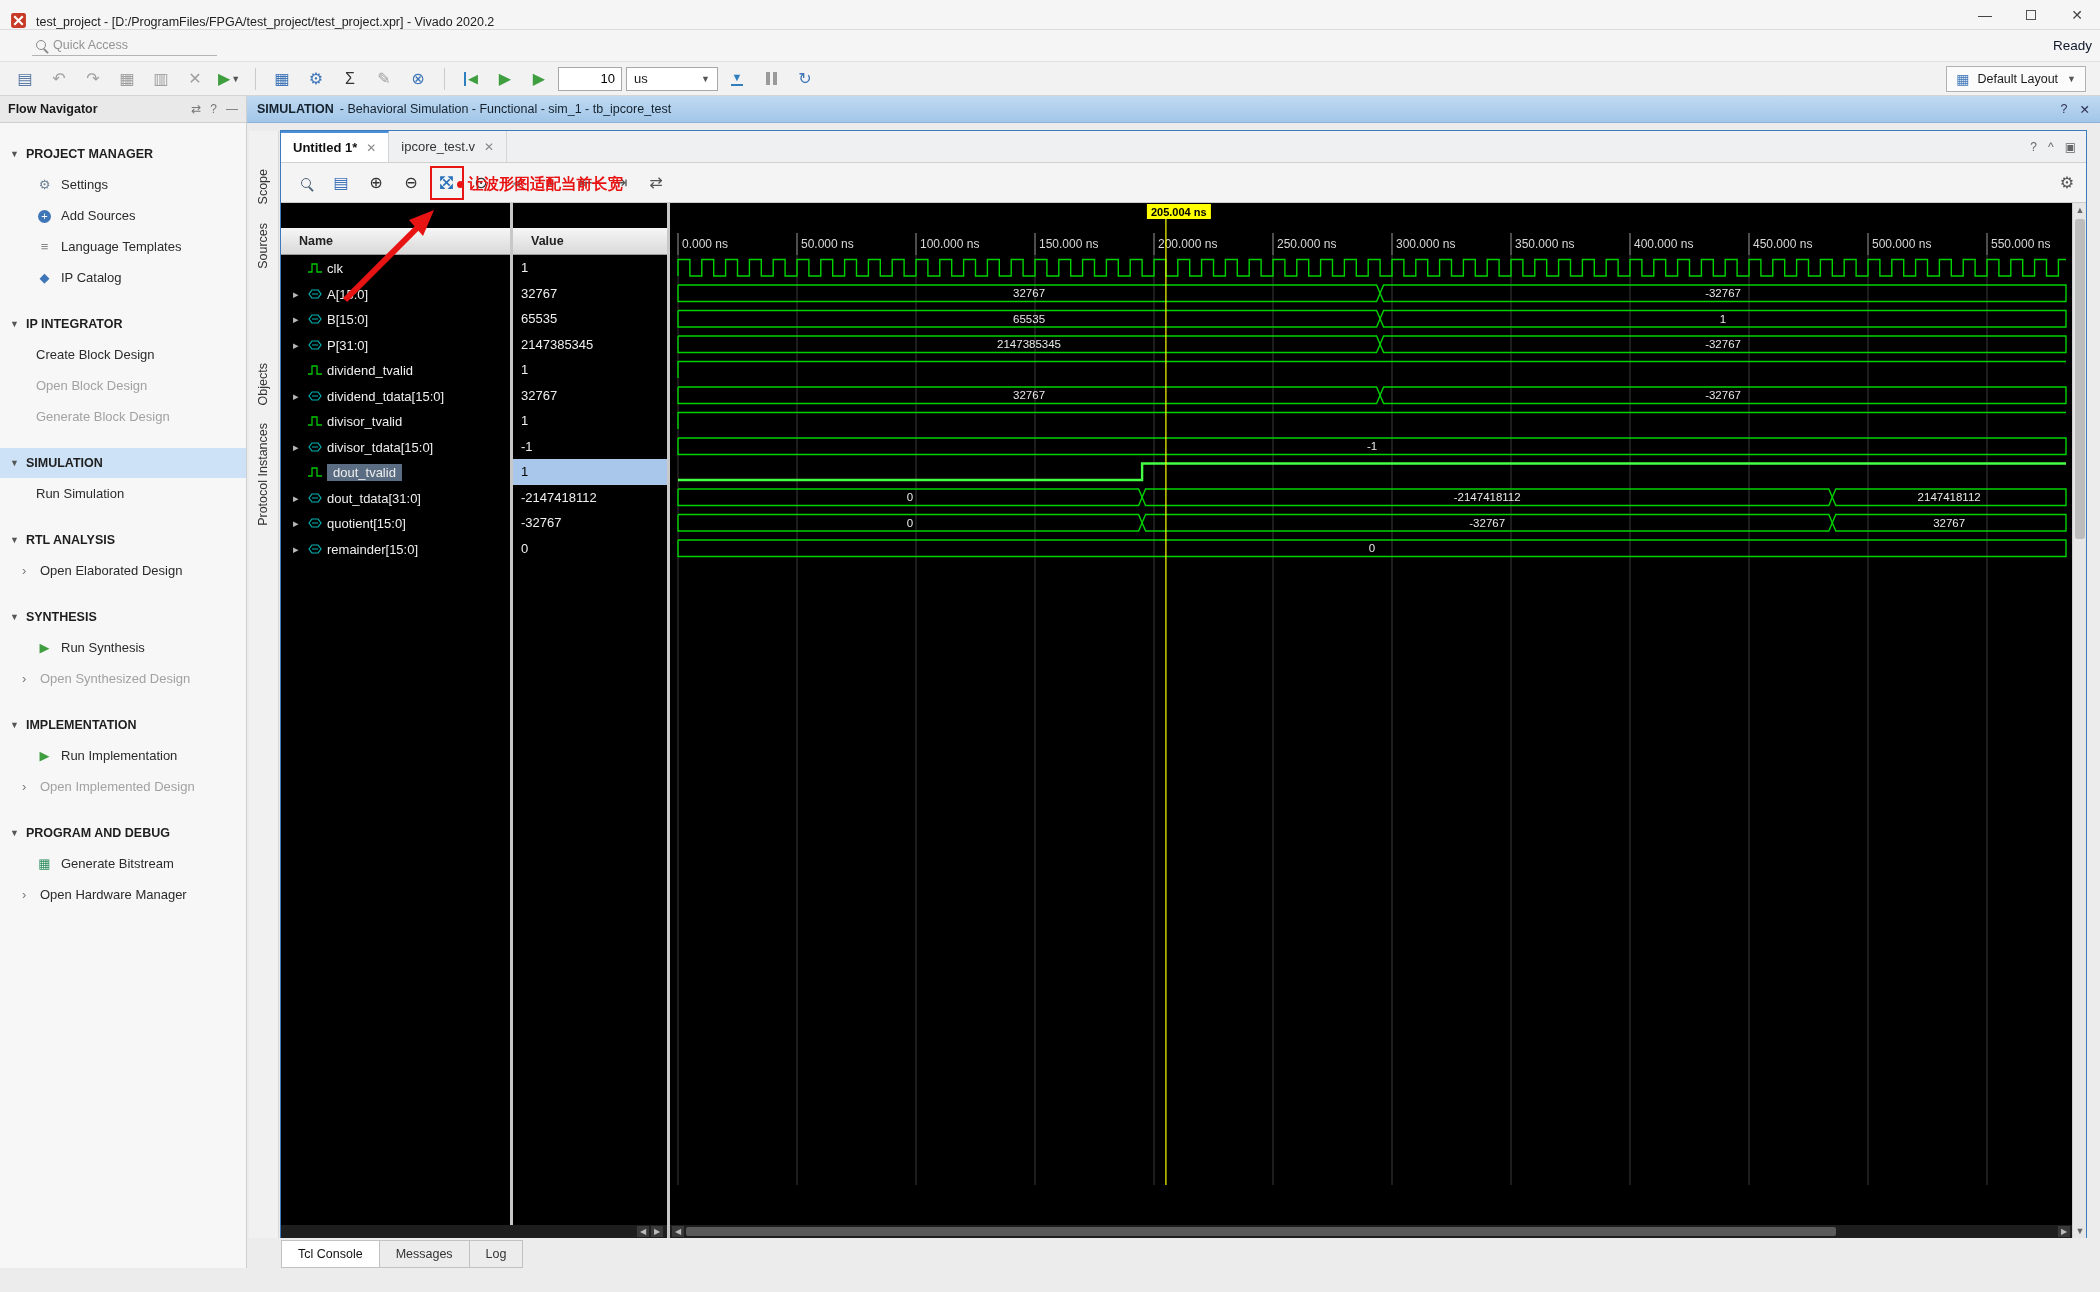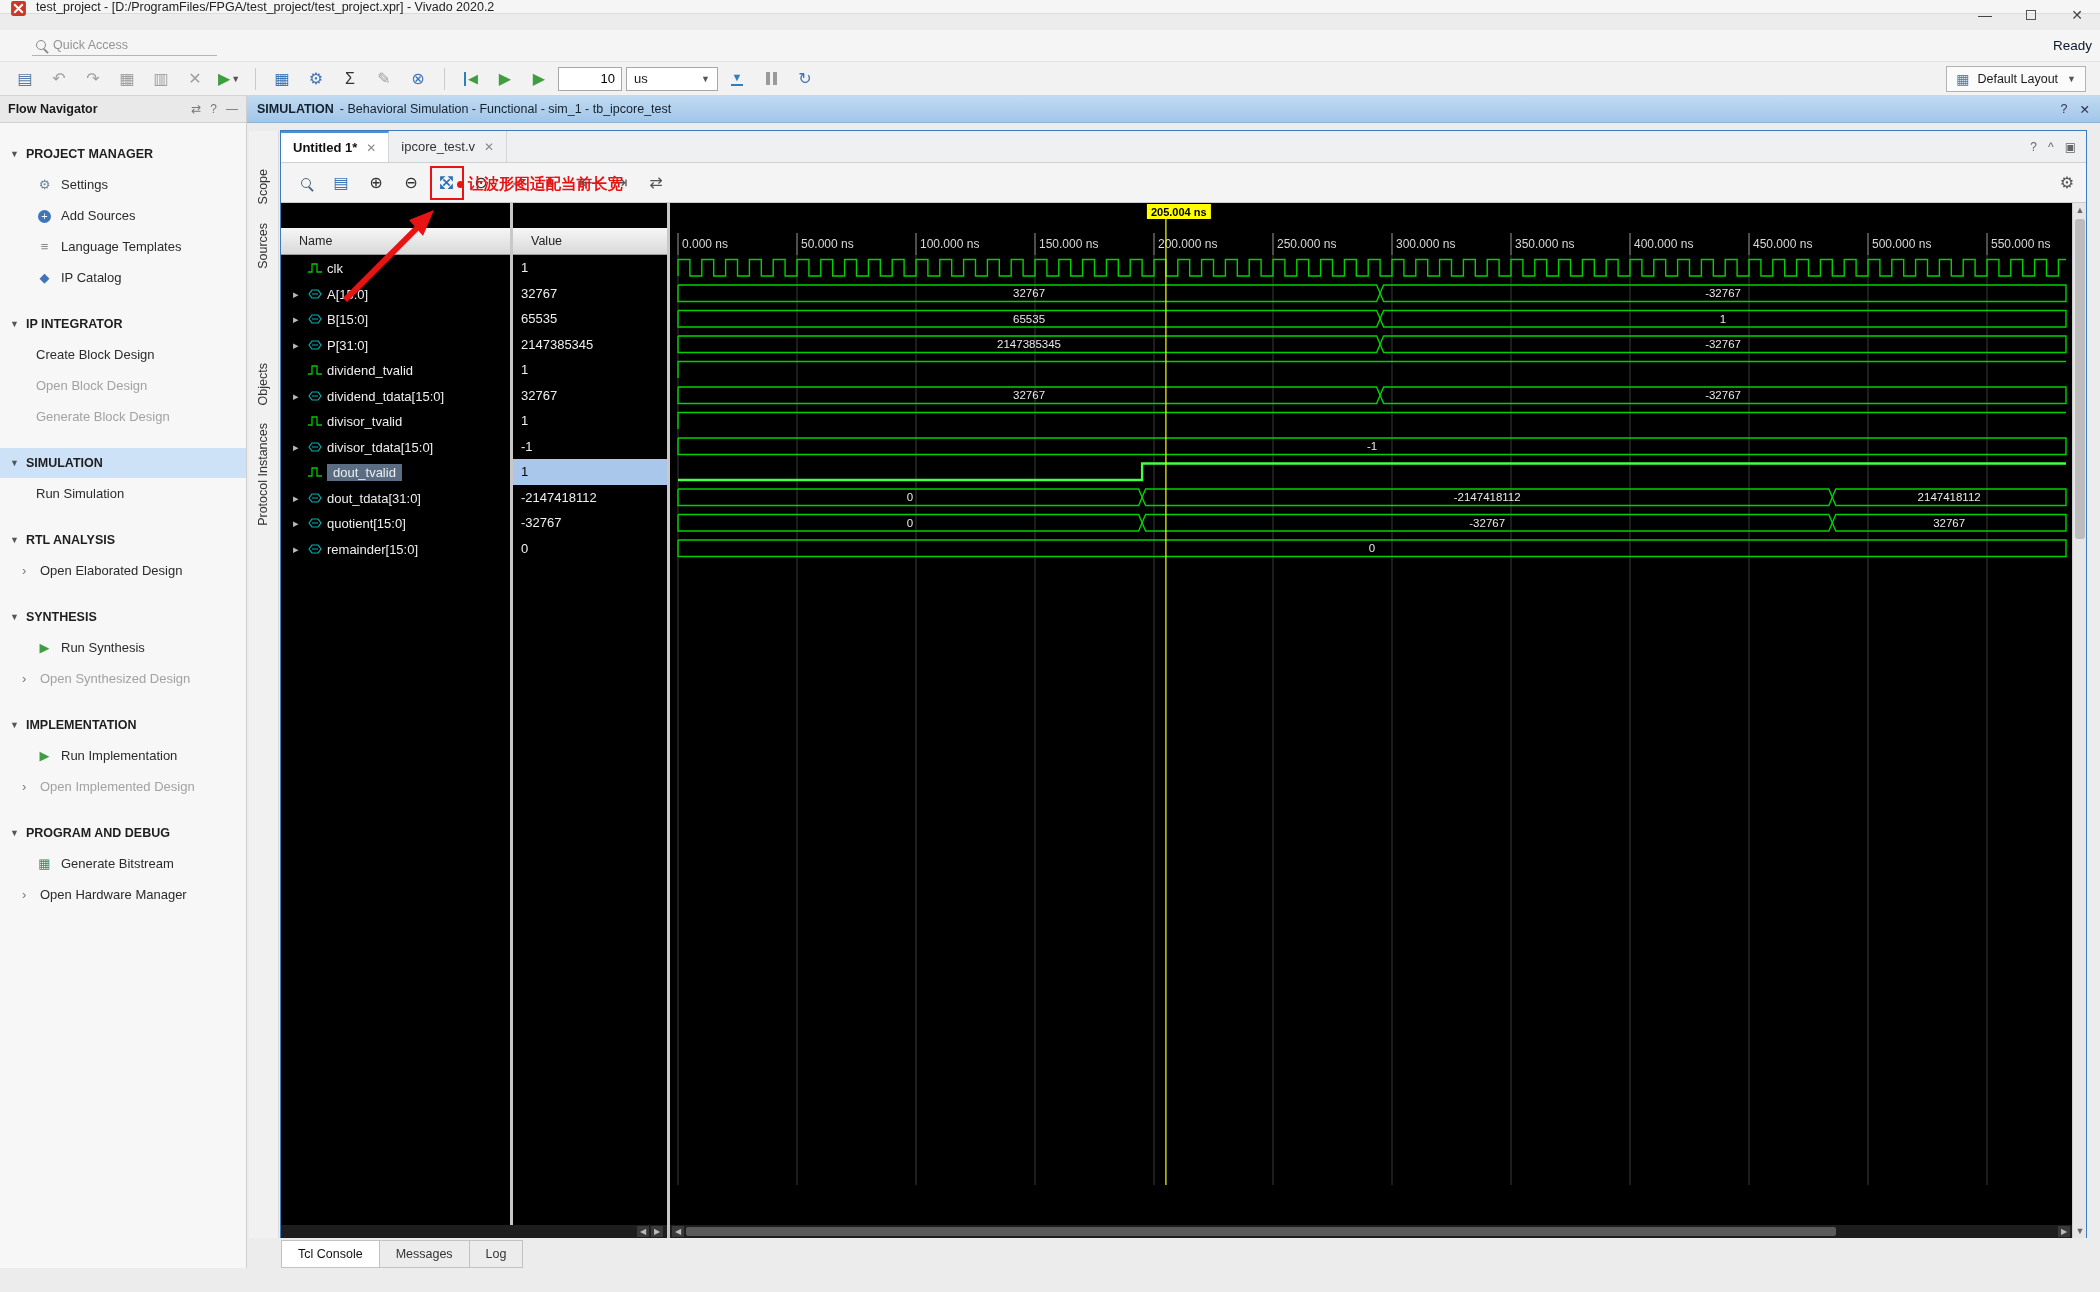--- a/index.html
+++ b/index.html
@@ -1,21 +1,21 @@
 <!DOCTYPE html>
 <html><head>
 <meta charset="utf-8">
 <style>
   *{margin:0;padding:0;box-sizing:border-box}
   body{width:2100px;height:1292px;overflow:hidden;background:#ececec;font-family:"Liberation Sans","DejaVu Sans",sans-serif}
   #app{position:relative;width:2100px;height:1292px;color:#1a1a1a}
   .abs{position:absolute}
 
   
-  #titlebar{left:0;top:0;width:2100px;height:14px;background:#f5f5f5;border-bottom:1px solid #dcdcdc;display:flex;align-items:flex-start;padding-left:10px;font-size:12.5px;color:#222}
+  #titlebar{left:0;top:0;width:2100px;height:30px;background:#f5f5f5;border-bottom:1px solid #dcdcdc;display:flex;align-items:flex-end;padding-left:10px;font-size:12.5px;color:#222}
   #titlebar .logo{width:17px;height:17px;margin-right:9px;flex:none}
   #win-controls{position:absolute;right:0;top:0;height:30px;display:flex}
   .winbtn{width:46px;height:30px;display:flex;align-items:center;justify-content:center;color:#444;font-size:14px}
   .maxsq{width:10px;height:10px;border:1.5px solid #555;display:block}
 
   
   #menubar{left:0;top:30px;width:2100px;height:32px;background:#f5f5f5;border-bottom:1px solid #e2e2e2;display:flex;align-items:center;padding-left:6px;font-size:13.5px}
   .menu-item{padding:5px 11px;color:#1f1f1f}
   #quick-access{margin-left:26px;width:185px;display:flex;align-items:center;gap:7px;border-bottom:1px solid #b4b4b4;color:#949494;padding:3px 4px;font-size:12.5px}
   .icon-mag{position:relative;width:10px;height:10px;border:1.6px solid #8a8a8a;border-radius:50%;display:inline-block;flex:none}
@@ -67,21 +67,21 @@
   .etab .close{color:#888;font-size:12px}
   #tab-corner{margin-left:auto;display:flex;align-items:center;gap:11px;padding-right:10px;color:#666;font-size:12px}
 
   #wavetoolbar{left:281px;top:163px;width:1805px;height:40px;background:#f4f4f4;border-bottom:1px solid #cccccc;display:flex;align-items:center;padding-left:12px;gap:9px}
   .wbtn{width:26px;height:26px;display:flex;align-items:center;justify-content:center;font-size:16px;color:#333}
   #wave-gear{margin-left:auto;margin-right:12px;color:#555;font-size:16px}
 
   
   #name-panel{left:281px;top:203px;width:229px;height:1022px;background:#000;overflow:hidden}
   #value-panel{left:513px;top:203px;width:154px;height:1022px;background:#000;overflow:hidden}
-  .col-header{position:absolute;left:0;top:25px;width:100%;height:27px;background:linear-gradient(#f6f6f6,#d9d9d9);border-bottom:1px solid #9a9a9a;font-weight:normal;font-size:12.5px;line-height:27px;color:#222;padding-left:18px}
+  .col-header{position:absolute;left:0;top:25px;width:100%;height:27px;background:linear-gradient(#f6f6f6,#d9d9d9);border-bottom:1px solid #9a9a9a;font-weight:bold;font-size:12.5px;line-height:27px;color:#222;padding-left:18px}
   .splitter{width:3px;background:#c8c8c8}
   #split1{left:510px;top:203px;height:1035px}
   #split2{left:667px;top:203px;height:1035px}
   .sig-row{position:absolute;left:0;width:100%;height:26px;display:flex;align-items:center;gap:4px;padding-left:12px;color:#efefef;font-size:13px;white-space:nowrap}
   .sig-row .exp{width:10px;color:#b8b8b8;font-size:11px;flex:none}
   .sig-row .chip{background:#5a6d82;padding:1px 6px}
   .val-row{position:absolute;left:0;width:100%;height:26px;line-height:26px;padding-left:8px;color:#efefef;font-size:13px}
   .val-row.sel{background:#a9c7ea;color:#000}
 
   #wave-canvas{left:670px;top:203px;width:1402px;height:1022px;background:#000}

